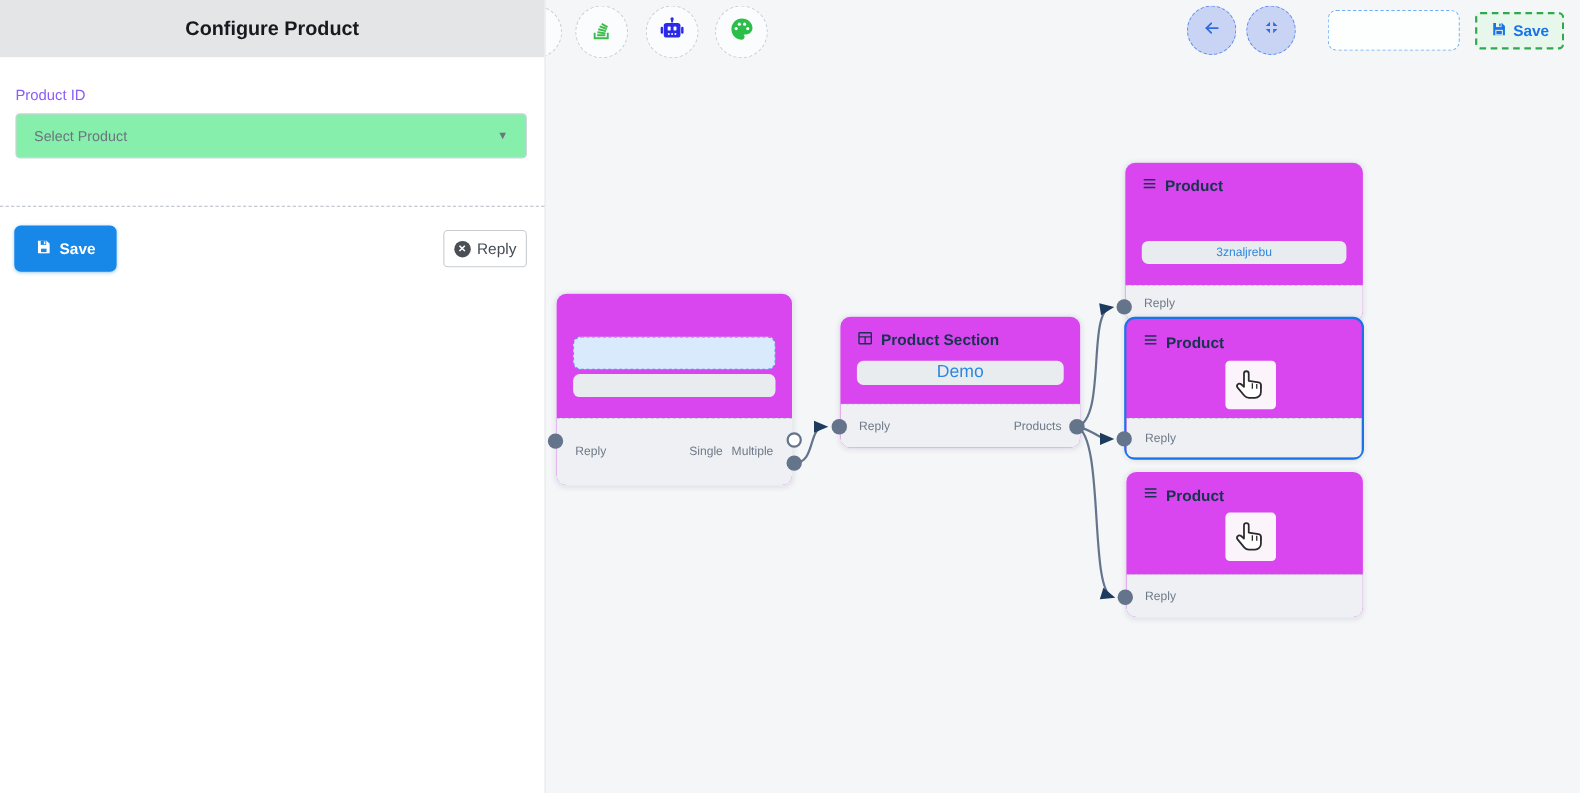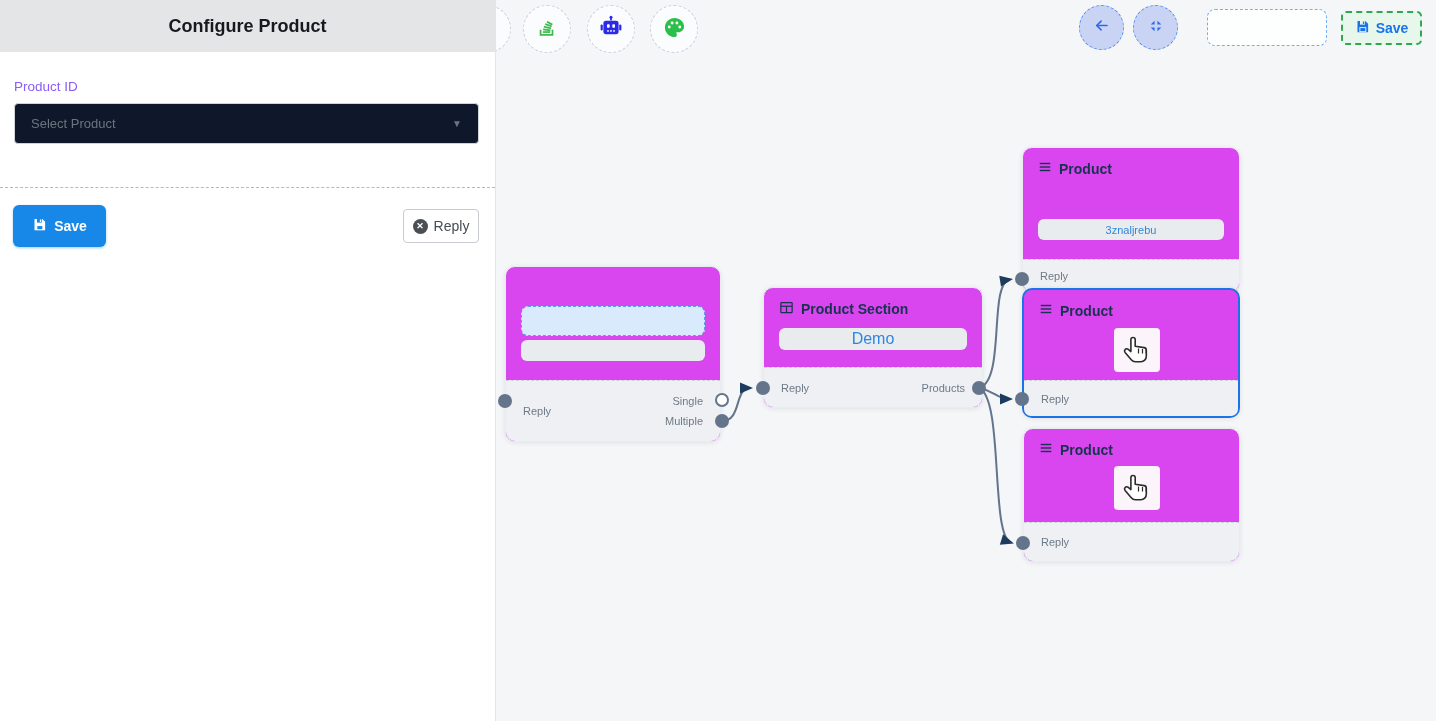--- a/index.html
+++ b/index.html
@@ -61,40 +61,40 @@
   }
   .txt-navy { color:#1c3652; font-weight:700; }
   .txt-blue { color:#2f86e0; }
 
   
   .handle {
     position:absolute; width:14px; height:14px; border-radius:50%; background:#64748b; z-index:6; cursor:crosshair;
   }
   .handle.hollow { background:#fff; border:2.5px solid #64748b; }
 
-  .out-col { display:flex; flex-direction:column; align-items:flex-end; gap:8px; padding:0; }
+  .out-col { display:flex; align-items:flex-end; gap:8px; padding:0; }
 
   
   .hover-patch {
     position:absolute; width:46px; height:44px; background:#fbf4fa; border-radius:4px;
     display:flex; align-items:center; justify-content:center;
   }
 
   
   .panel {
     position:absolute; left:0; top:0; width:496px; height:721px; background:#fff; z-index:10;
     border-right:1px solid #e3e5e9;
   }
   .panel-header {
     height:52px; background:#e4e5e7; display:flex; align-items:center; justify-content:center;
     font-size:18px; font-weight:700; color:#16191d;
   }
   .field-label { margin:27px 0 9px 14px; font-size:13.5px; color:#8b5cf6; }
   .select-box {
-    margin:0 16px 0 14px; height:41px; background:#0f172a; border:1px solid #ced4da; border-radius:4px;
+    margin:0 16px 0 14px; height:41px; background:#86efac; border:1px solid #ced4da; border-radius:4px;
     display:flex; align-items:center; justify-content:space-between; padding:0 16px;
     font-size:13px; color:#6c757d; cursor:pointer;
   }
   .caret { color:#6c757d; font-size:10px; }
   .divider { margin-top:43px; border-top:1.5px dashed #b2bac1; }
   .panel-actions { display:flex; justify-content:space-between; align-items:flex-start; padding:17px 16px 0 13px; }
   .btn-save {
     width:93px; height:42px; background:#1787e8; border:none; border-radius:6px; color:#fff;
     font-size:14px; font-weight:600; display:flex; align-items:center; justify-content:center; gap:7px;
     cursor:pointer; box-shadow:0 1px 3px rgba(23,135,232,.4); font-family:inherit;

